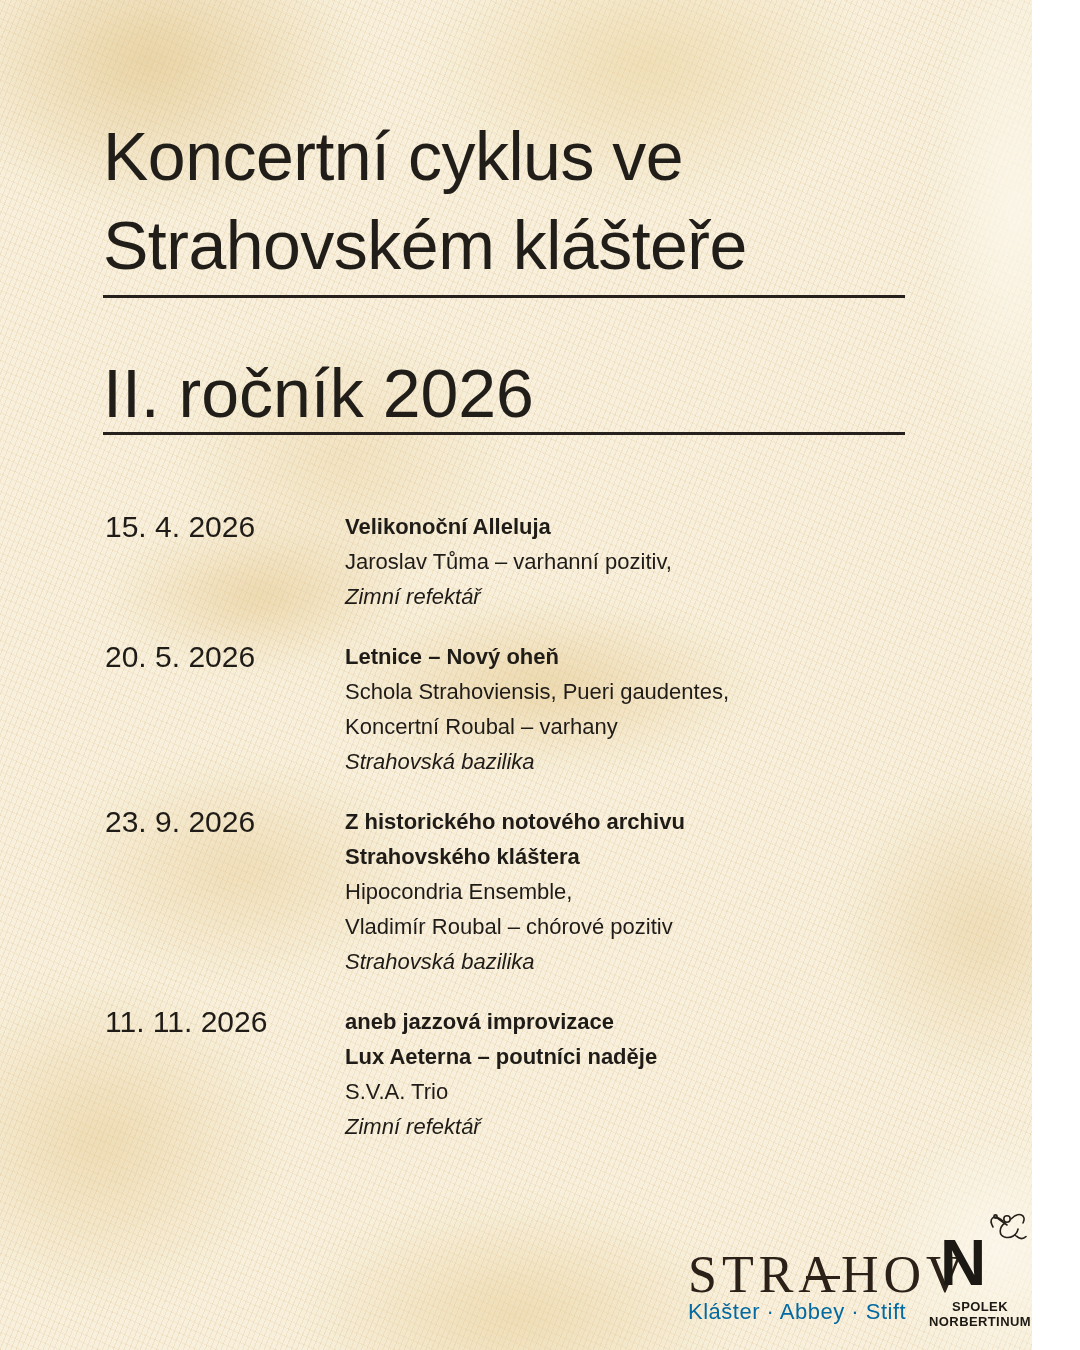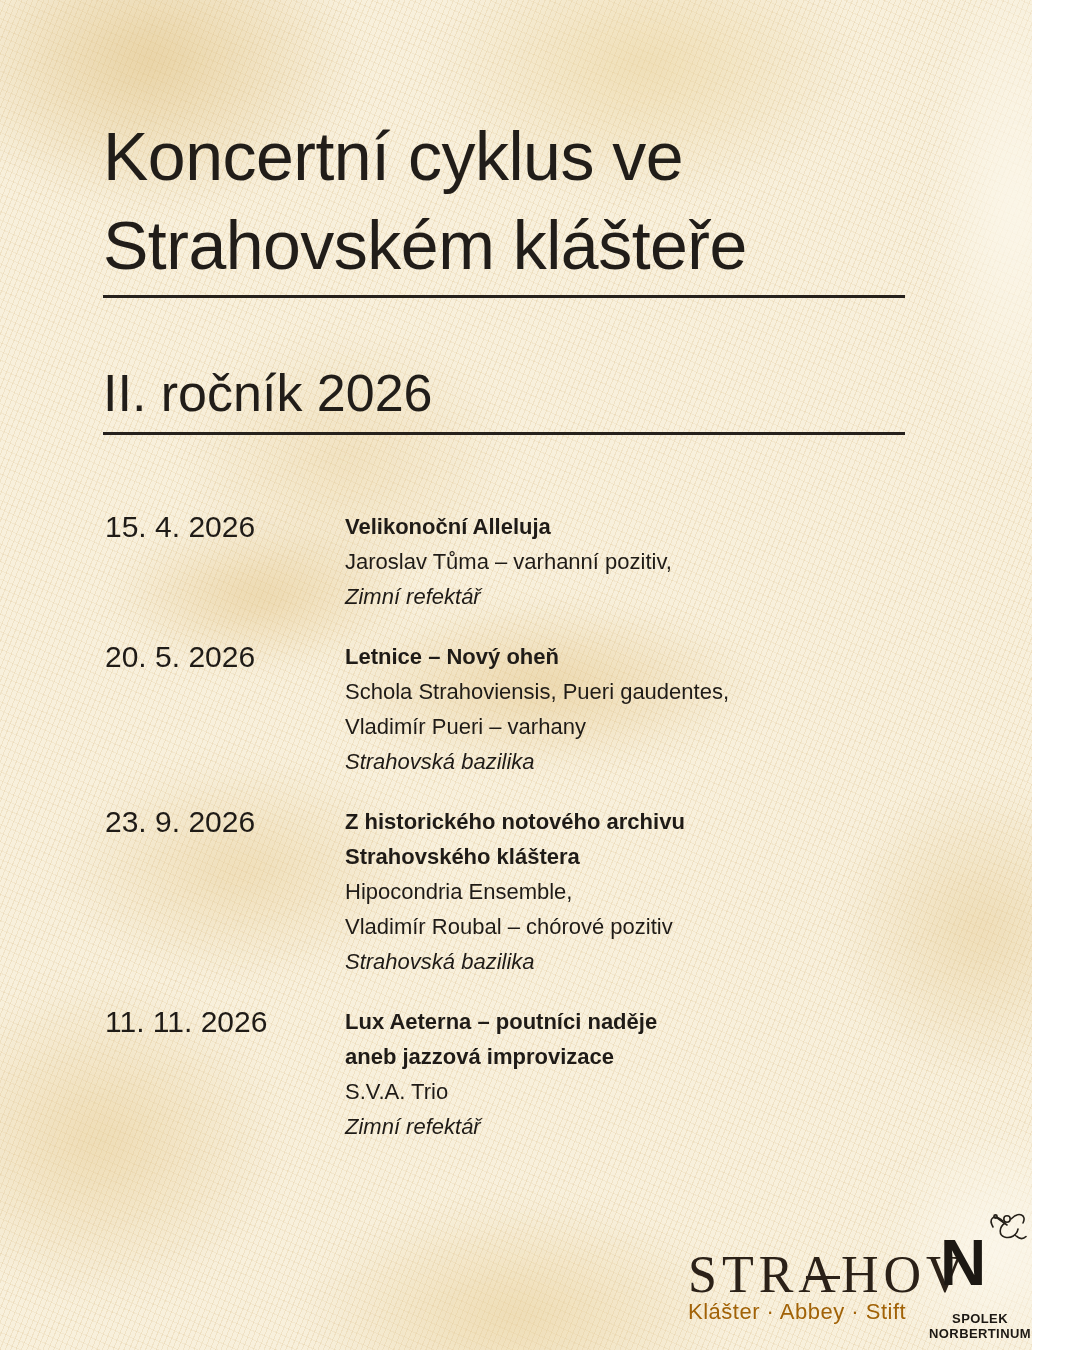--- a/index.html
+++ b/index.html
@@ -37,42 +37,42 @@
   .stripe.gray   { top:345px;  height:334px; background:#a8b8b5; }
   .stripe.red    { top:679px;  height:329px; background:#d41e30; }
   .stripe.green  { top:1008px; height:342px; background:#1e7b35; }
 
   
   .title  { position:absolute; left:103px; top:112px; font-size:68px; line-height:89px; font-weight:400; letter-spacing:-0.5px; color:#211d19; }
   .title .tline { display:block; }
   .rule { position:absolute; left:103px; width:802px; height:3px; background:#26211c; }
   .rule.r1 { top:295px; }
   .rule.r2 { top:432px; }
-  .season { position:absolute; left:103px; top:349px; font-size:52px; line-height:89px; font-weight:400; color:#211d19; }
+  .season { position:absolute; left:103px; top:349px; font-size:68px; line-height:89px; font-weight:400; color:#211d19; }
 
   
   .entries { position:absolute; left:105px; top:509px; width:880px; }
   .entry { display:flex; margin-bottom:25px; }
   .entry-date { flex:0 0 240px; width:240px; font-size:30px; line-height:35px; }
   .entry-body { font-size:22px; line-height:35px; }
   .line { display:block; }
   .entry-title { font-weight:700; }
   .entry-venue { font-style:italic; }
 
   
   .strahov { position:absolute; left:688px; top:1252px; width:218px; text-align:center; color:#2b2118; }
   .strahov-word { position:relative; display:inline-block; font-family:"Liberation Serif", serif; font-weight:400; font-size:52px; line-height:46px; letter-spacing:5px; }
   .lig-bar { position:absolute; left:118px; top:24px; width:34px; height:3px; background:#2b2118; }
-  .strahov-sub { margin-top:1px; font-size:22px; line-height:25px; letter-spacing:0.5px; color:#a16207; white-space:nowrap; }
+  .strahov-sub { margin-top:1px; font-size:22px; line-height:25px; letter-spacing:0.5px; color:#0369a1; white-space:nowrap; }
 
   .norbertinum { position:absolute; left:928px; top:1213px; width:104px; text-align:center; color:#1c1813; }
   .norb-mark { position:relative; height:82px; }
   .norb-n { position:absolute; left:12px; bottom:0; font-size:64px; font-weight:700; line-height:64px; }
   .angel { position:absolute; right:2px; top:-4px; }
-  .norb-text { font-size:13px; font-weight:700; line-height:15px; letter-spacing:0.4px; margin-top:16px; }
+  .norb-text { font-size:13px; font-weight:700; line-height:15px; letter-spacing:0.4px; margin-top:4px; }
 </style>
 </head>
 <body>
 
 <div class="poster">
 
   <div class="hatch"></div>
   <div>
     <div class="blob b1"></div>
     <div class="blob b2"></div>
@@ -117,21 +117,21 @@
     </div>
 
     <div class="entry">
       <div class="entry-date">20. 5. 2026</div>
       <div class="entry-body">
         <div class="entry-title">
           <span class="line">Letnice – Nový oheň</span>
         </div>
         <div class="entry-performers">
           <span class="line">Schola Strahoviensis, Pueri gaudentes,</span>
-          <span class="line">Vladimír Pueri – varhany</span>
+          <span class="line">Koncertní Roubal – varhany</span>
         </div>
         <div class="entry-venue">Strahovská bazilika</div>
       </div>
     </div>
 
     <div class="entry">
       <div class="entry-date">23. 9. 2026</div>
       <div class="entry-body">
         <div class="entry-title">
           <span class="line">Z historického notového archivu</span>
@@ -142,22 +142,22 @@
           <span class="line">Vladimír Roubal – chórové pozitiv</span>
         </div>
         <div class="entry-venue">Strahovská bazilika</div>
       </div>
     </div>
 
     <div class="entry">
       <div class="entry-date">11. 11. 2026</div>
       <div class="entry-body">
         <div class="entry-title">
+          <span class="line">aneb jazzová improvizace</span>
           <span class="line">Lux Aeterna – poutníci naděje</span>
-          <span class="line">aneb jazzová improvizace</span>
         </div>
         <div class="entry-performers">
           <span class="line">S.V.A. Trio</span>
         </div>
         <div class="entry-venue">Zimní refektář</div>
       </div>
     </div>
 
   </div>
 

